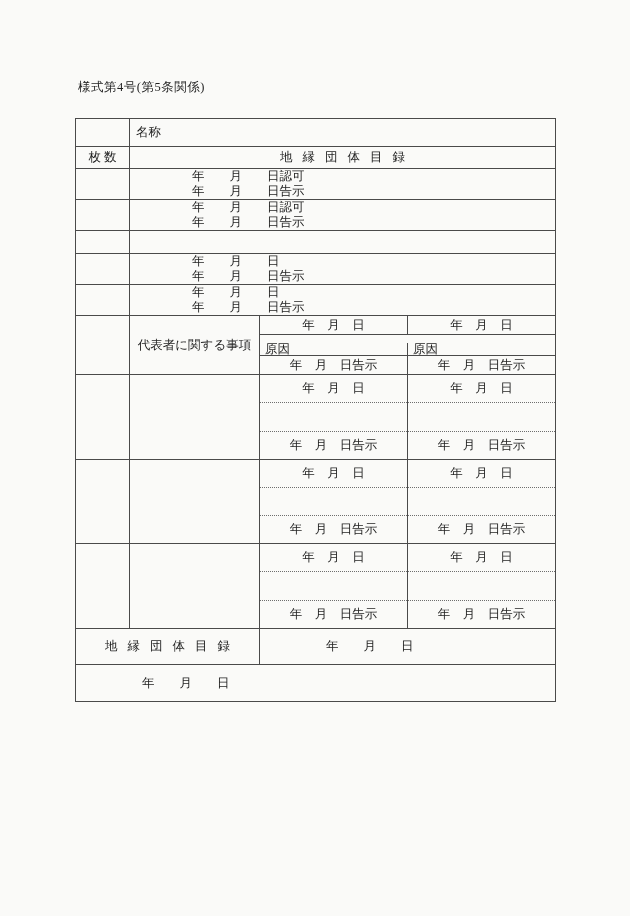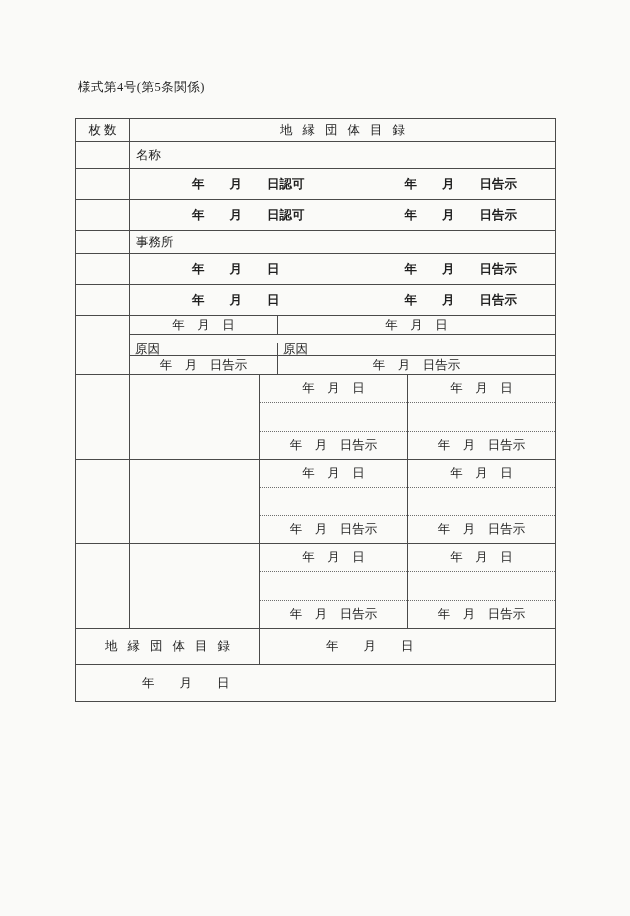--- a/index.html
+++ b/index.html
@@ -40,21 +40,21 @@
   .row + .row{border-top:1px solid var(--line);}
   
   .c1{width:54px;flex:0 0 54px;border-right:1px solid var(--line);display:flex;align-items:center;justify-content:center;}
   .cmain{flex:1;display:flex;}
   .clabel{width:130px;flex:0 0 130px;border-right:1px solid var(--line);display:flex;align-items:center;justify-content:center;}
   .center{align-items:center;justify-content:center;display:flex;}
   .table-title{letter-spacing:10px;text-indent:10px;}
   .pages-hdr{letter-spacing:3px;text-indent:3px;}
   .seclabel{align-items:center;padding-left:6px;}
   
-  .datelines{flex:1;display:flex;flex-direction:row;font-weight:bold;}
+  .datelines{flex:1;display:flex;flex-direction:column;}
   .dline{flex:1;display:flex;align-items:center;padding-left:62px;white-space:pre;}
   
   .rep-right{flex:1;display:flex;flex-direction:column;}
   .rep-row{flex:1;display:flex;}
   .rep-row + .rep-row{border-top:1px solid var(--line);}
   .sub-a{width:148px;flex:0 0 148px;border-right:1px solid var(--line);display:flex;align-items:center;}
   .sub-b{flex:1;display:flex;align-items:center;}
   .sub-center{justify-content:center;white-space:pre;}
   .cause{padding-left:5px;margin-top:8px;}
   
@@ -73,69 +73,69 @@
 </style>
 </head>
 <body>
 
 <div class="page">
 
   <div class="doc-title">様式第4号(第5条関係)</div>
 
   <div class="form-table">
 
+    <div class="row h27">
+      <div class="c1"></div>
+      <div class="cmain seclabel">名称</div>
+    </div>
+
     <div class="row h22">
       <div class="c1 pages-hdr">枚数</div>
       <div class="cmain center table-title">地縁団体目録</div>
     </div>
 
-    <div class="row h27">
-      <div class="c1"></div>
-      <div class="cmain seclabel">名称</div>
-    </div>
-
     <div class="row h31">
       <div class="c1"></div>
       <div class="datelines">
         <div class="dline">年　　月　　日認可</div>
         <div class="dline">年　　月　　日告示</div>
       </div>
     </div>
 
     <div class="row h31">
       <div class="c1"></div>
       <div class="datelines">
         <div class="dline">年　　月　　日認可</div>
         <div class="dline">年　　月　　日告示</div>
       </div>
     </div>
 
     <div class="row h23">
       <div class="c1"></div>
-      <div class="cmain seclabel">事務所</div>
     </div>
 
     <div class="row h31">
       <div class="c1"></div>
       <div class="datelines">
         <div class="dline">年　　月　　日</div>
         <div class="dline">年　　月　　日告示</div>
       </div>
     </div>
 
     <div class="row h31">
       <div class="c1"></div>
       <div class="datelines">
         <div class="dline">年　　月　　日</div>
         <div class="dline">年　　月　　日告示</div>
       </div>
     </div>
 
     <div class="row h59">
       <div class="c1"></div>
+      <div class="clabel">代表者に関する事項</div>
       <div class="rep-right">
         <div class="rep-row">
           <div class="sub-a sub-center">年　月　日</div>
           <div class="sub-b sub-center">年　月　日</div>
         </div>
         <div class="rep-row">
           <div class="sub-a cause">原因</div>
           <div class="sub-b cause">原因</div>
         </div>
         <div class="rep-row">

